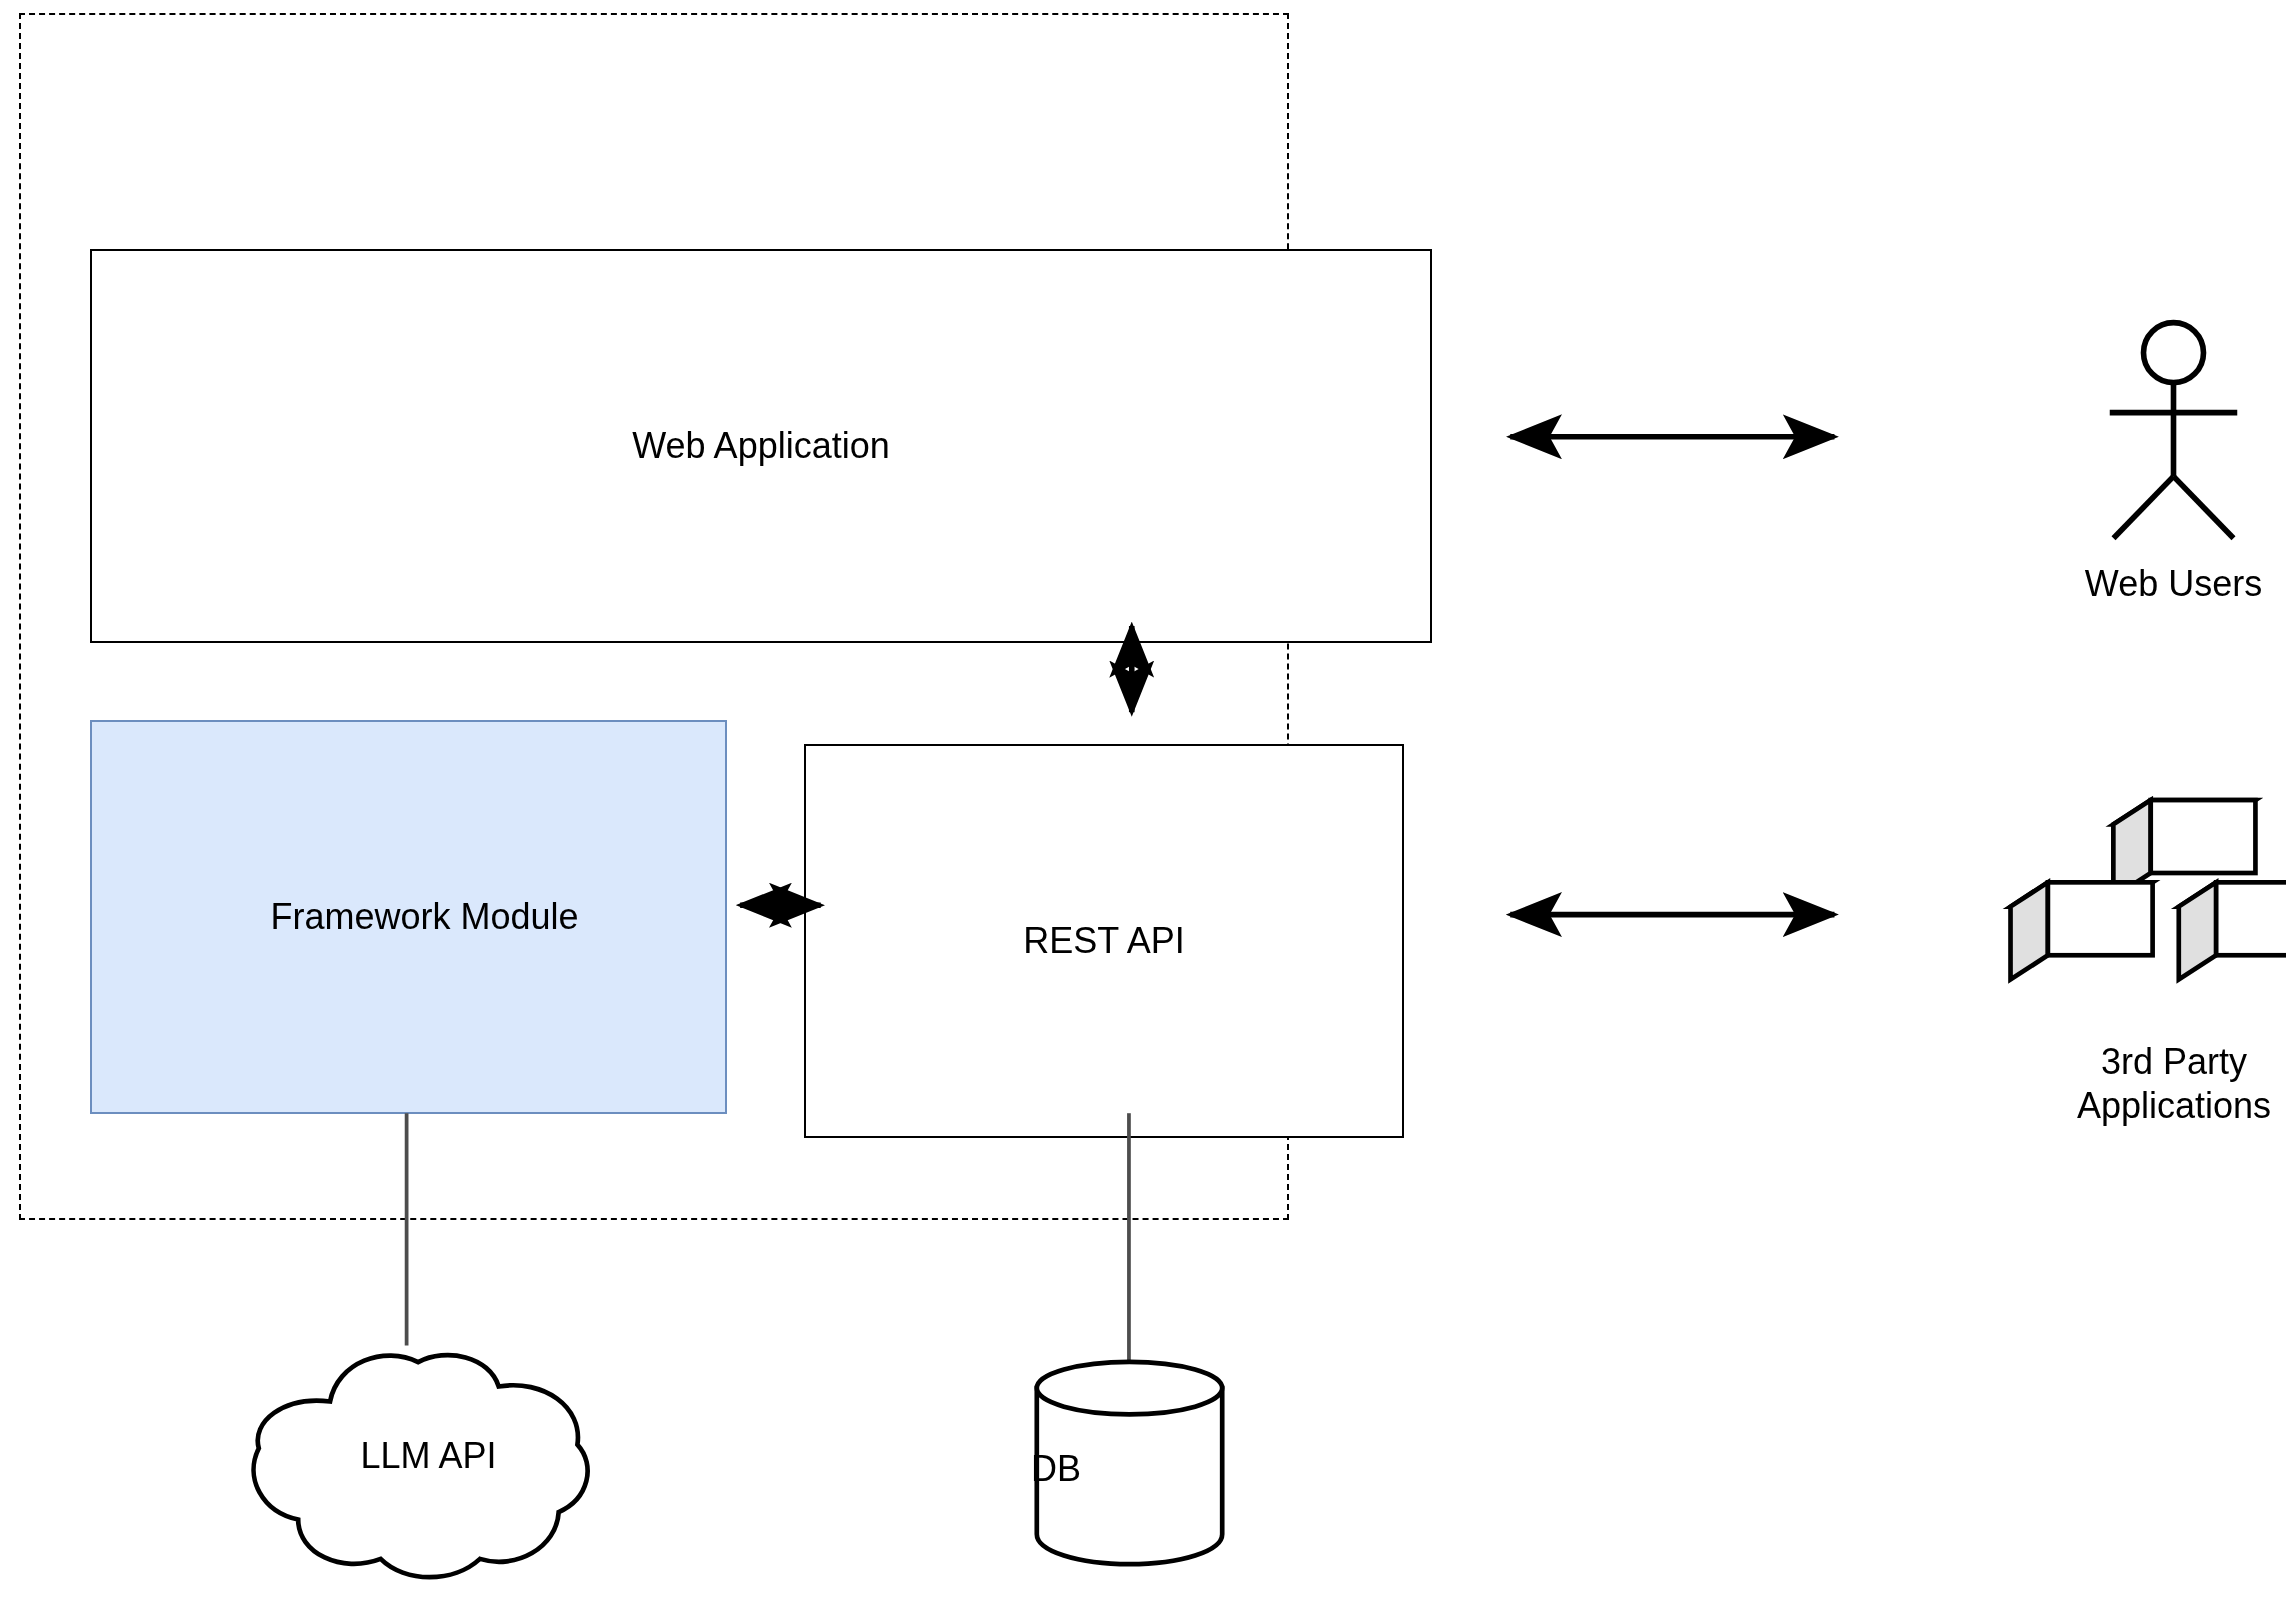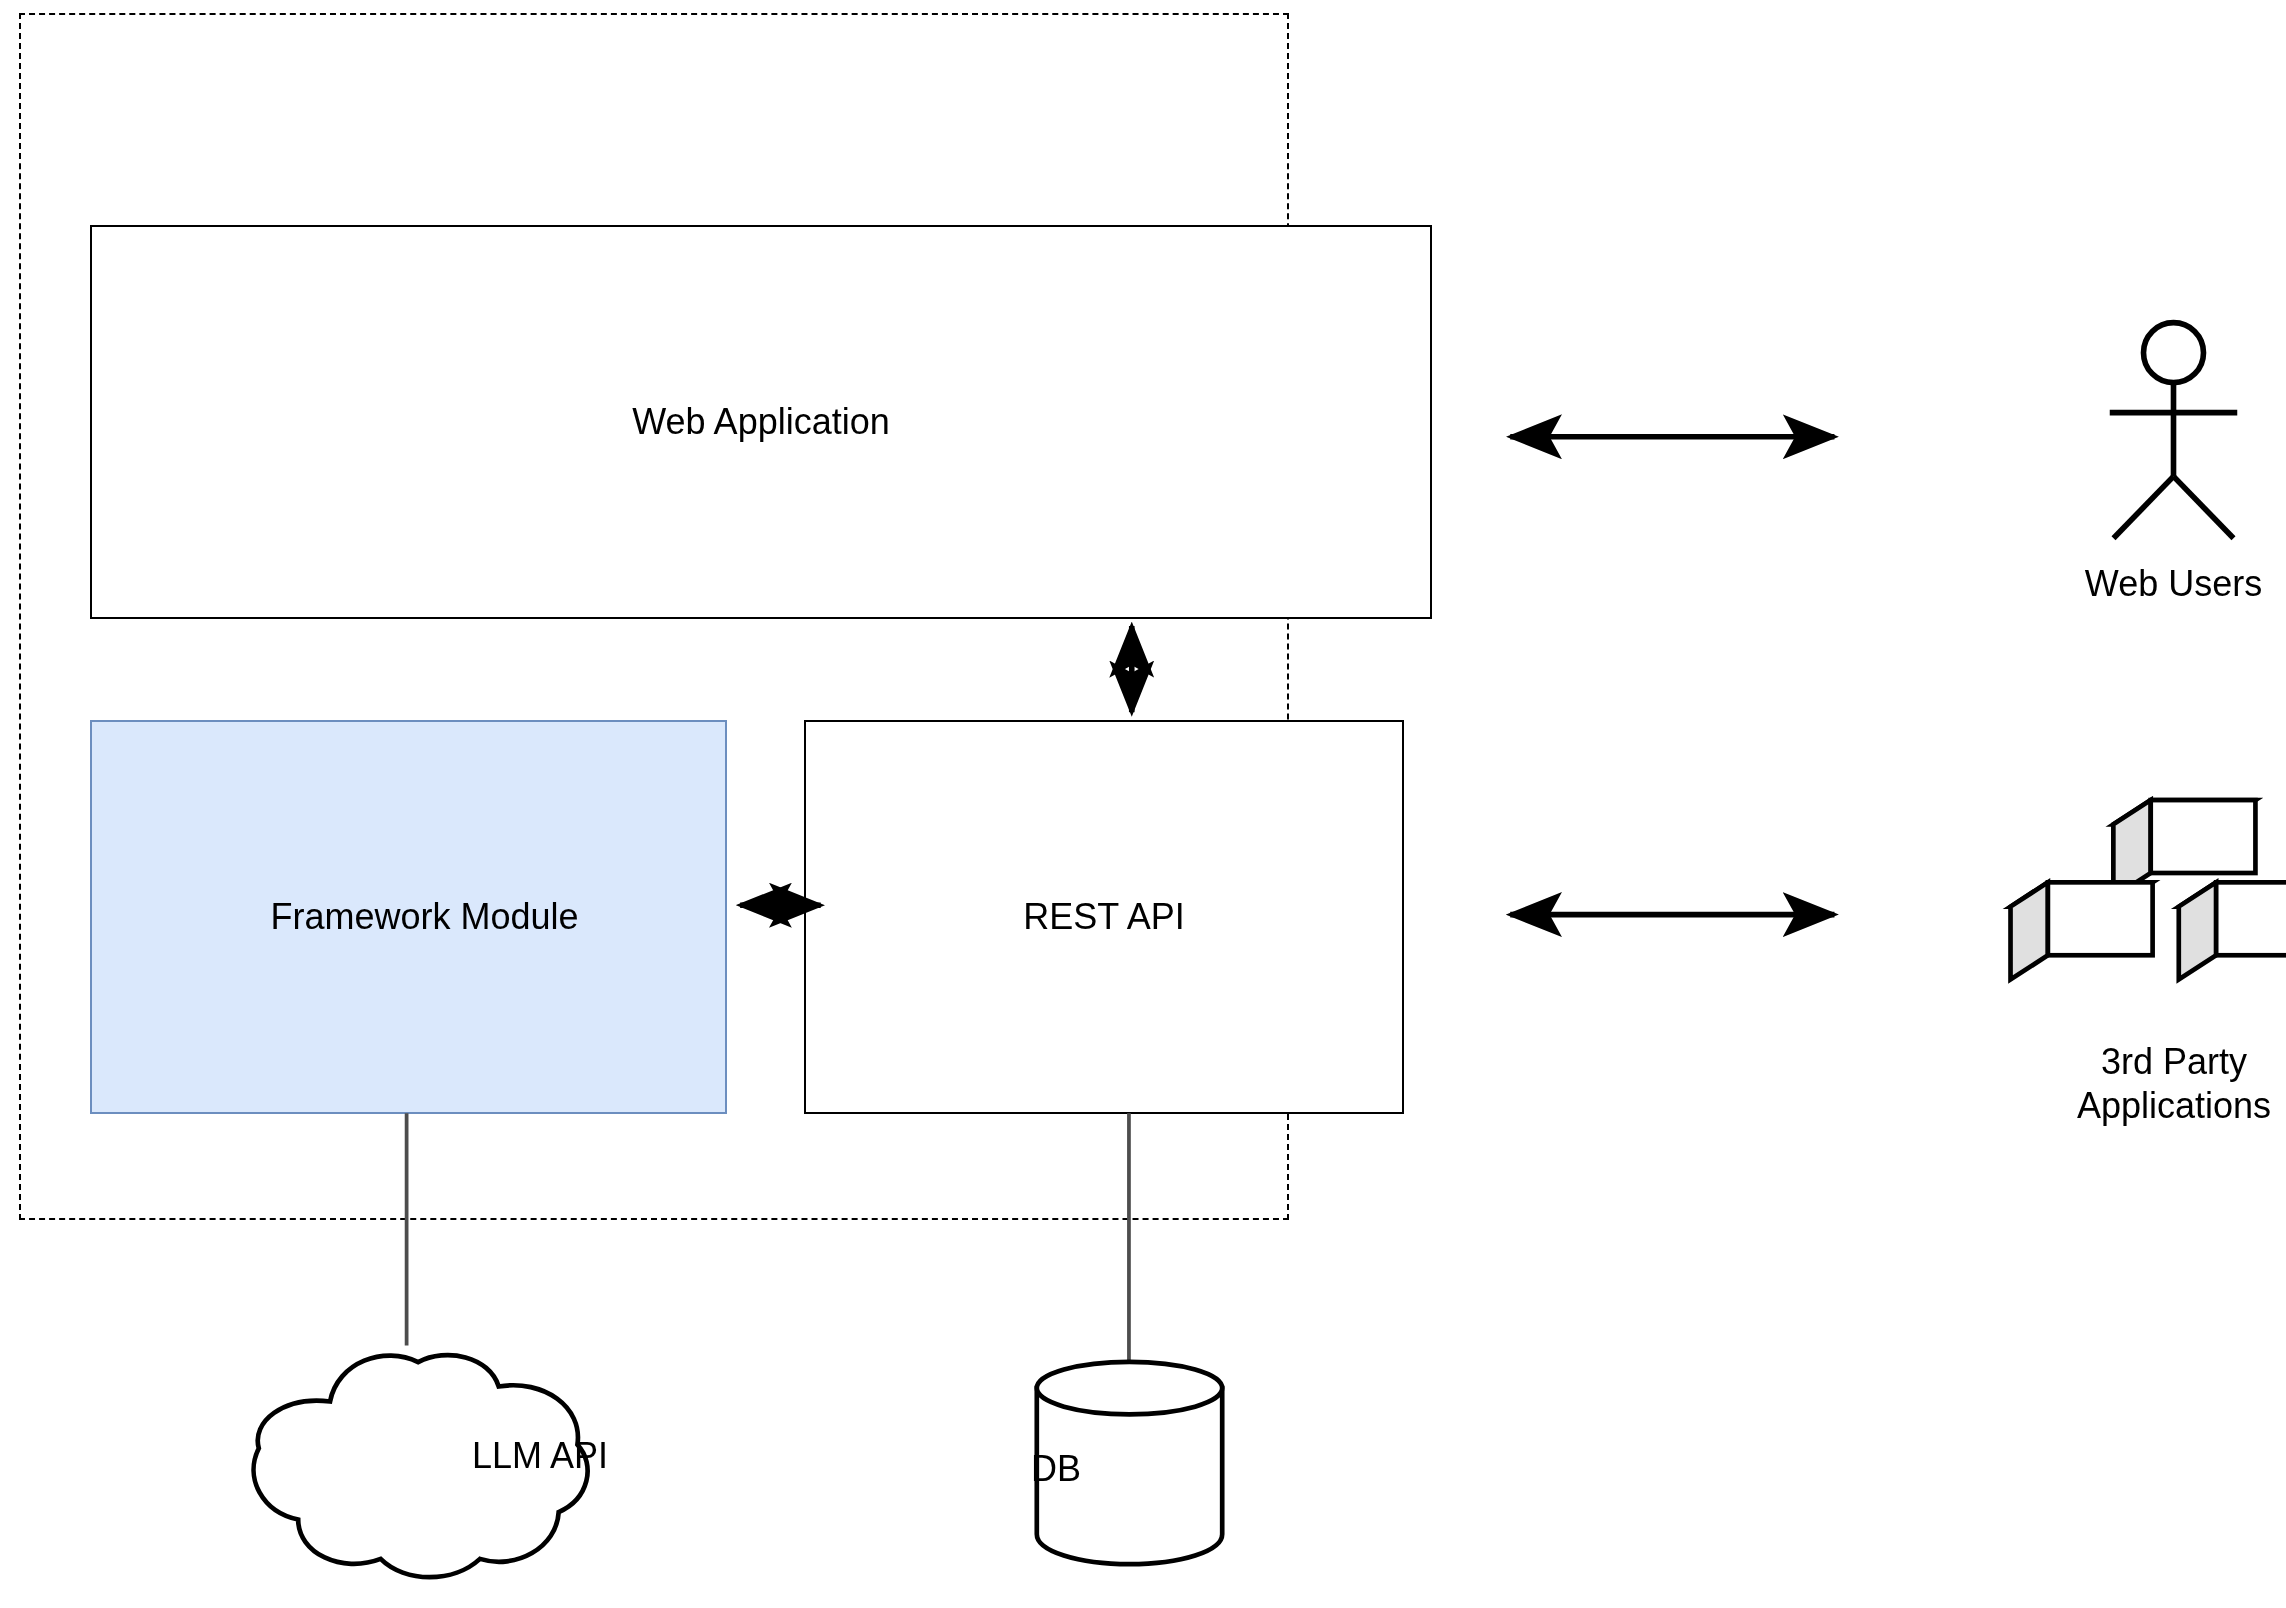--- a/index.html
+++ b/index.html
@@ -32,20 +32,21 @@
   }
 
   
   .box {
     box-sizing: border-box;
     border: 2.8px solid #000000;
     background: #ffffff;
     display: flex;
     align-items: center;
     justify-content: center;
+    margin-top: 24px;
   }
   .box-blue {
     box-sizing: border-box;
     border: 2.8px solid #6c8ebf;
     background: #dae8fc;
     display: flex;
     align-items: center;
     justify-content: center;
   }
   .box-label {
@@ -171,21 +172,21 @@
                C120,30 170,12 206,30
                C236,14 282,24 292,56
                C340,48 382,78 376,118
                C396,140 388,176 356,190
                C354,228 310,252 272,240
                C244,266 192,266 166,240
                C124,256 78,234 78,198
                C40,190 20,154 36,122
                C28,94 62,66 112,72 Z" fill="#ffffff" stroke="#000000" stroke-width="5"></path>
     </svg>
-    <div class="abs box-label" style="left:8px; top:101px; width:375px; text-align:right;">LLM API</div>
+    <div class="abs box-label" style="left:16px; top:101px; width:375px; text-align:center;">LLM API</div>
   </div>
 
   <div class="abs" style="left:1031px; top:1360px;">
     <svg class="piece" width="197" height="206" viewBox="0 0 210 220">
       <path d="M6,30 L6,186 C6,204 50,218 105,218 C160,218 204,204 204,186 L204,30 Z" fill="#ffffff" stroke="#000000" stroke-width="5"></path>
       <ellipse cx="105" cy="30" rx="99" ry="28" fill="#ffffff" stroke="#000000" stroke-width="5"></ellipse>
     </svg>
     <div class="abs box-label" style="left:0px; top:88px; width:197px; text-align:left;">DB</div>
   </div>
 

